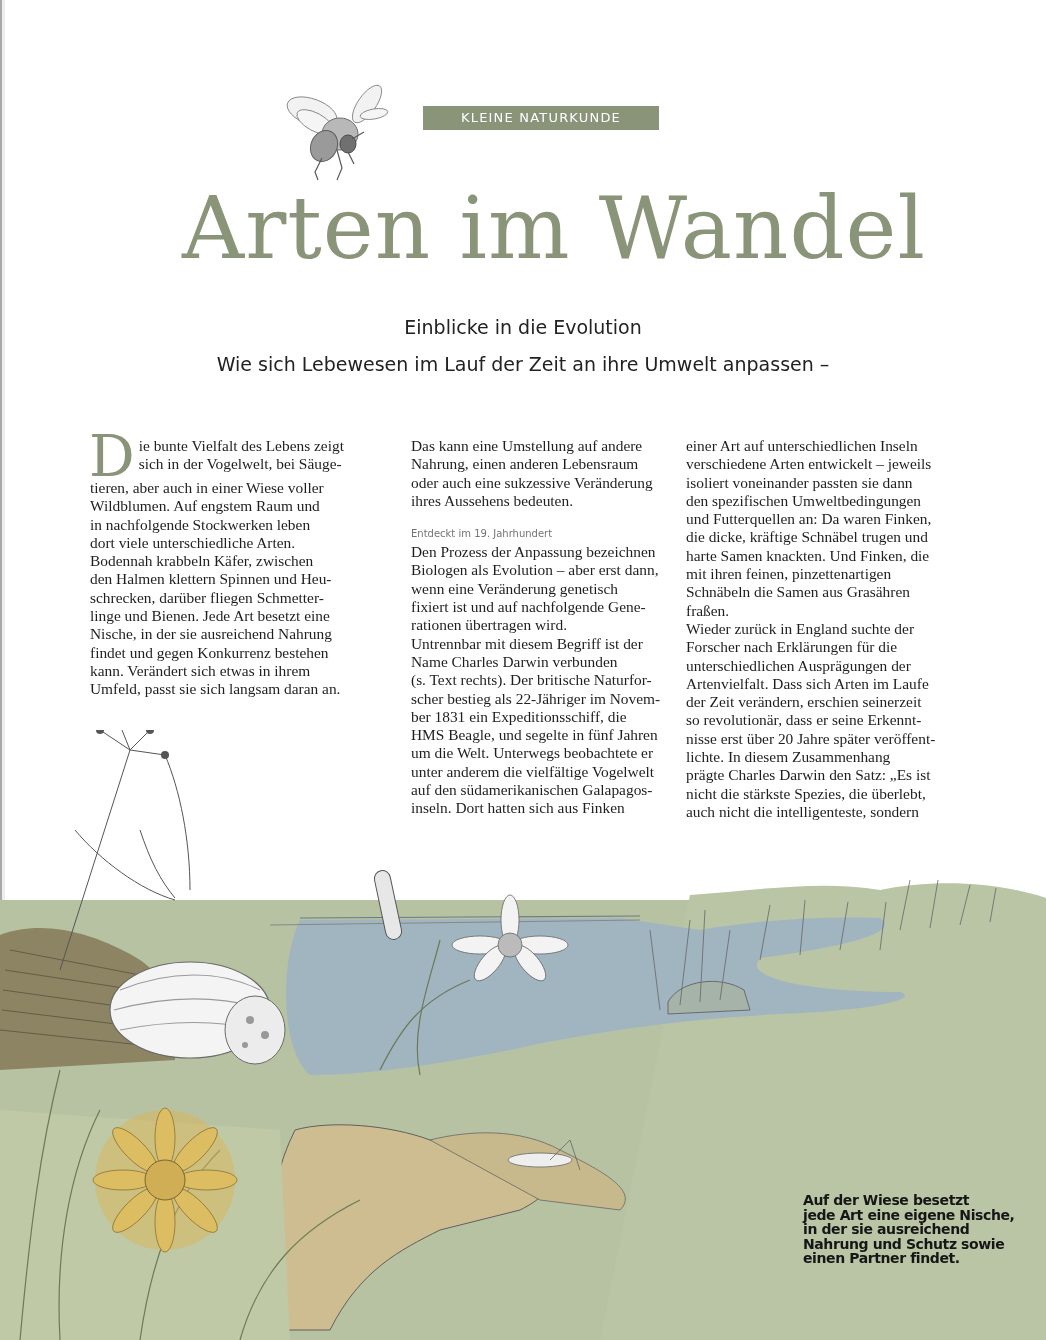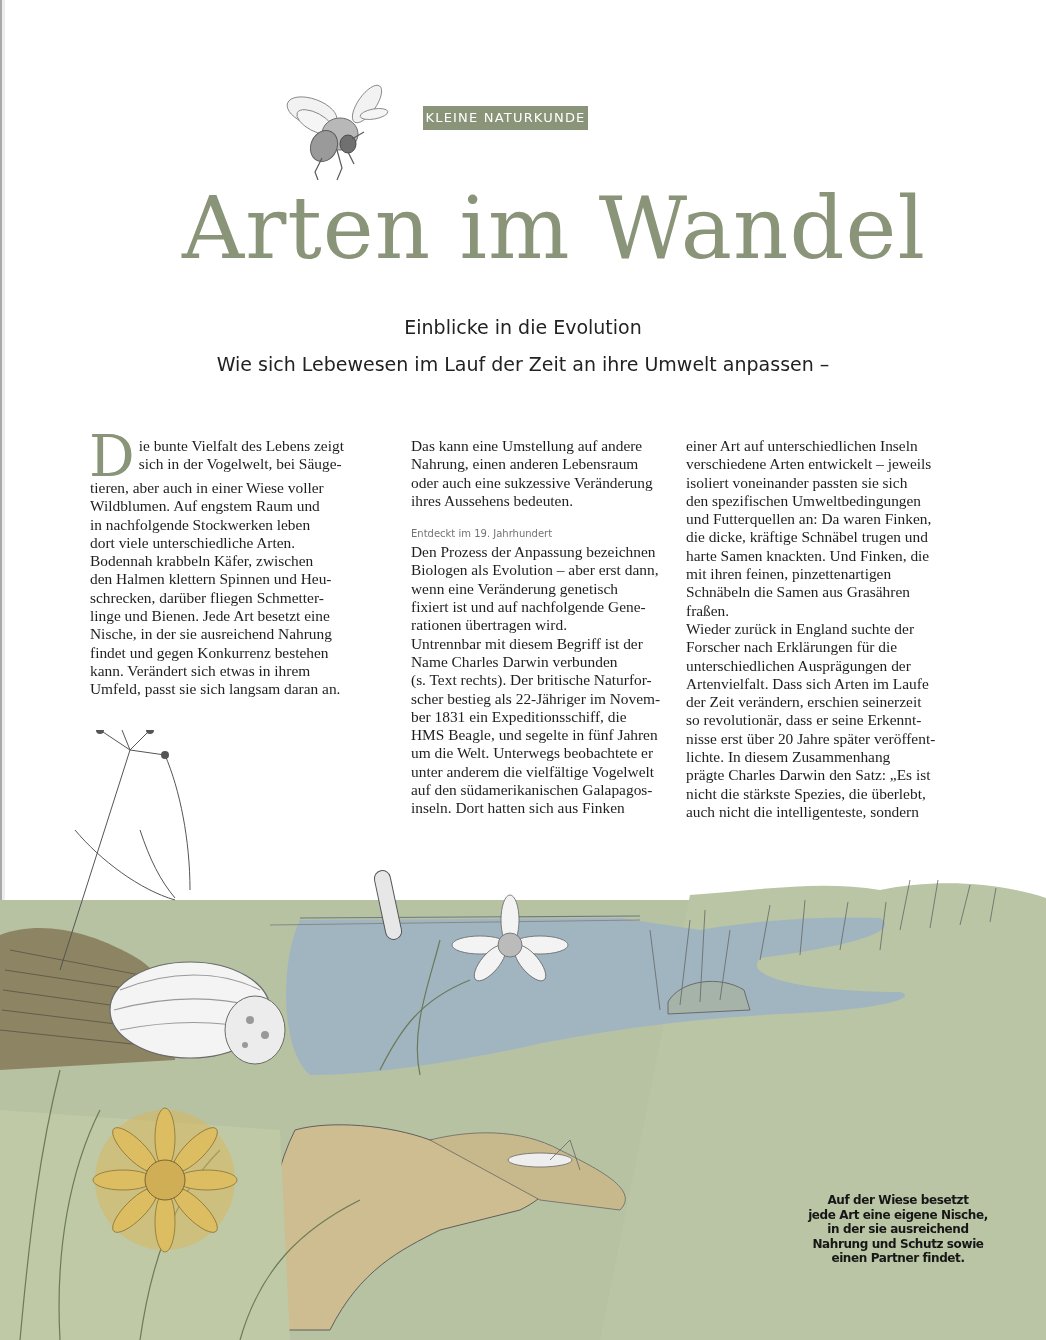--- a/index.html
+++ b/index.html
@@ -1,38 +1,38 @@
 <!DOCTYPE html>
 <html><head>
 <meta charset="utf-8">
 <style>
   html, body { margin:0; padding:0; }
   body { width:1046px; height:1340px; background:#ffffff; position:relative; overflow:hidden; font-family:"DejaVu Serif", serif; }
   .page-edge { position:absolute; left:0; top:0; width:2px; height:1340px; background:#a9a9a9; }
   .page-edge2 { position:absolute; left:2px; top:0; width:3px; height:1340px; background:#ededed; }
 
-  .kicker { position:absolute; left:423px; top:106px; width:165px; height:24px; background:#8a9479; color:#ffffff;
+  .kicker { position:absolute; left:423px; top:106px; width:236px; height:24px; background:#8a9479; color:#ffffff;
             font-family:"DejaVu Sans", sans-serif; font-size:13px; letter-spacing:1.2px; text-align:center; line-height:24px; }
   .bee { position:absolute; left:282px; top:84px; width:110px; height:100px; }
   .title { position:absolute; left:0; width:1046px; top:178px; text-align:center; color:#8a9478;
            font-family:"DejaVu Serif", serif; font-size:86px; letter-spacing:1px; line-height:100px; font-weight:normal; }
   .subtitle { position:absolute; left:0; width:1046px; top:309px; text-align:center; color:#222222;
               font-family:"DejaVu Sans", sans-serif; font-size:19px; line-height:37px; font-weight:normal; }
 
   .col { position:absolute; top:437px; width:282px; font-family:"Liberation Serif", serif; font-size:15.4px; line-height:18.3px; color:#1e1e1e; }
   .col p { margin:0; }
   .col1 { left:90px; }
   .col2 { left:411px; }
   .col3 { left:686px; }
   .dropcap { float:left; font-family:"DejaVu Serif", serif; color:#8a9478; font-size:57px; line-height:46px; margin:-4px 4px 0 -1px; }
   .subhead { font-family:"DejaVu Sans", sans-serif; color:#737373; font-size:10px; margin:14px 0 0 0 !important; line-height:19px; }
 
   .scene { position:absolute; left:0; top:730px; width:1046px; height:610px; }
   .caption { position:absolute; left:803px; top:1193px; width:190px; font-family:"DejaVu Sans", sans-serif; font-weight:bold;
-             font-size:12px; line-height:14.6px; color:#161616; letter-spacing:-0.4px;text-align:center; }
+             font-size:14px; line-height:14.6px; color:#161616; letter-spacing:-0.4px; }
   .caption div { white-space:nowrap; }
 </style>
 </head>
 <body>
 
 <div class="page-edge"></div>
 <div class="page-edge2"></div>
 
 <svg class="bee" viewBox="0 0 110 100">
   <g fill="none" stroke="#7a7a7a" stroke-width="0.8">
@@ -96,21 +96,21 @@
   <p>HMS Beagle, und segelte in fünf Jahren</p>
   <p>um die Welt. Unterwegs beobachtete er</p>
   <p>unter anderem die vielfältige Vogelwelt</p>
   <p>auf den südamerikanischen Galapagos-</p>
   <p>inseln. Dort hatten sich aus Finken</p>
 </div>
 
 <div class="col col3">
   <p>einer Art auf unterschiedlichen Inseln</p>
   <p>verschiedene Arten entwickelt – jeweils</p>
-  <p>isoliert voneinander passten sie sich</p>
+  <p>isoliert voneinander passten sie dann</p>
   <p>den spezifischen Umweltbedingungen</p>
   <p>und Futterquellen an: Da waren Finken,</p>
   <p>die dicke, kräftige Schnäbel trugen und</p>
   <p>harte Samen knackten. Und Finken, die</p>
   <p>mit ihren feinen, pinzettenartigen</p>
   <p>Schnäbeln die Samen aus Grasähren</p>
   <p>fraßen.</p>
   <p>Wieder zurück in England suchte der</p>
   <p>Forscher nach Erklärungen für die</p>
   <p>unterschiedlichen Ausprägungen der</p>

